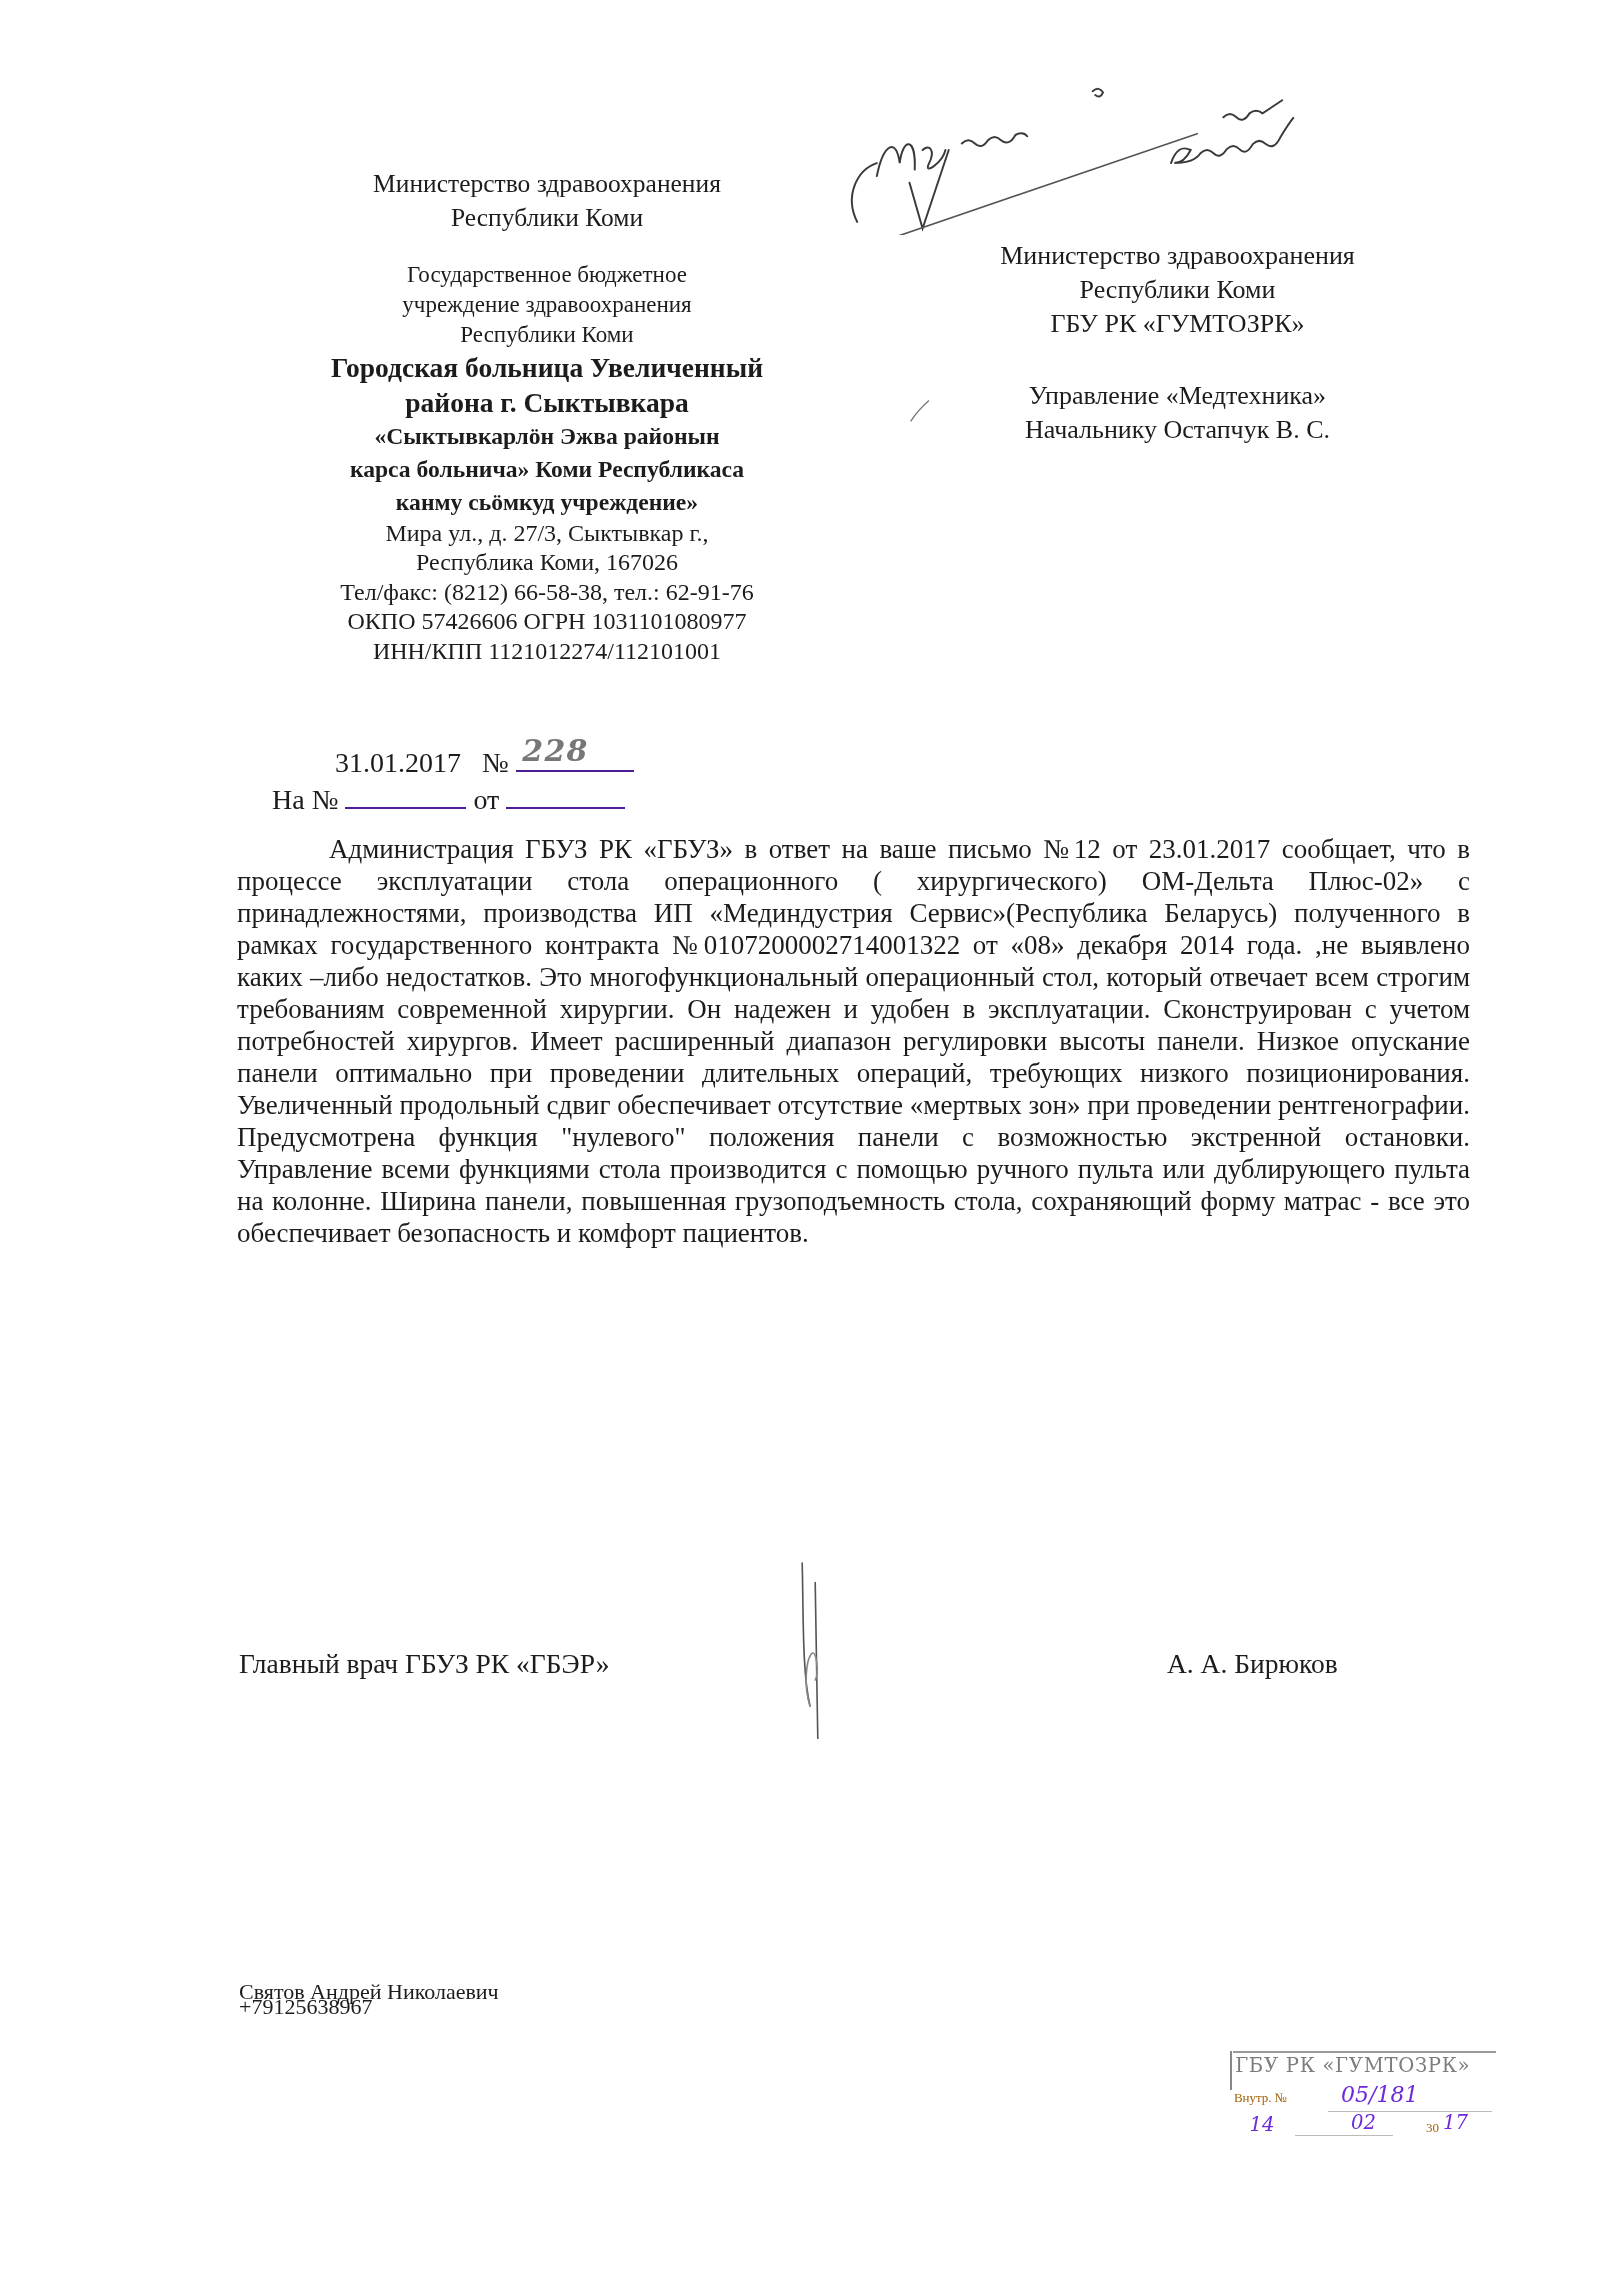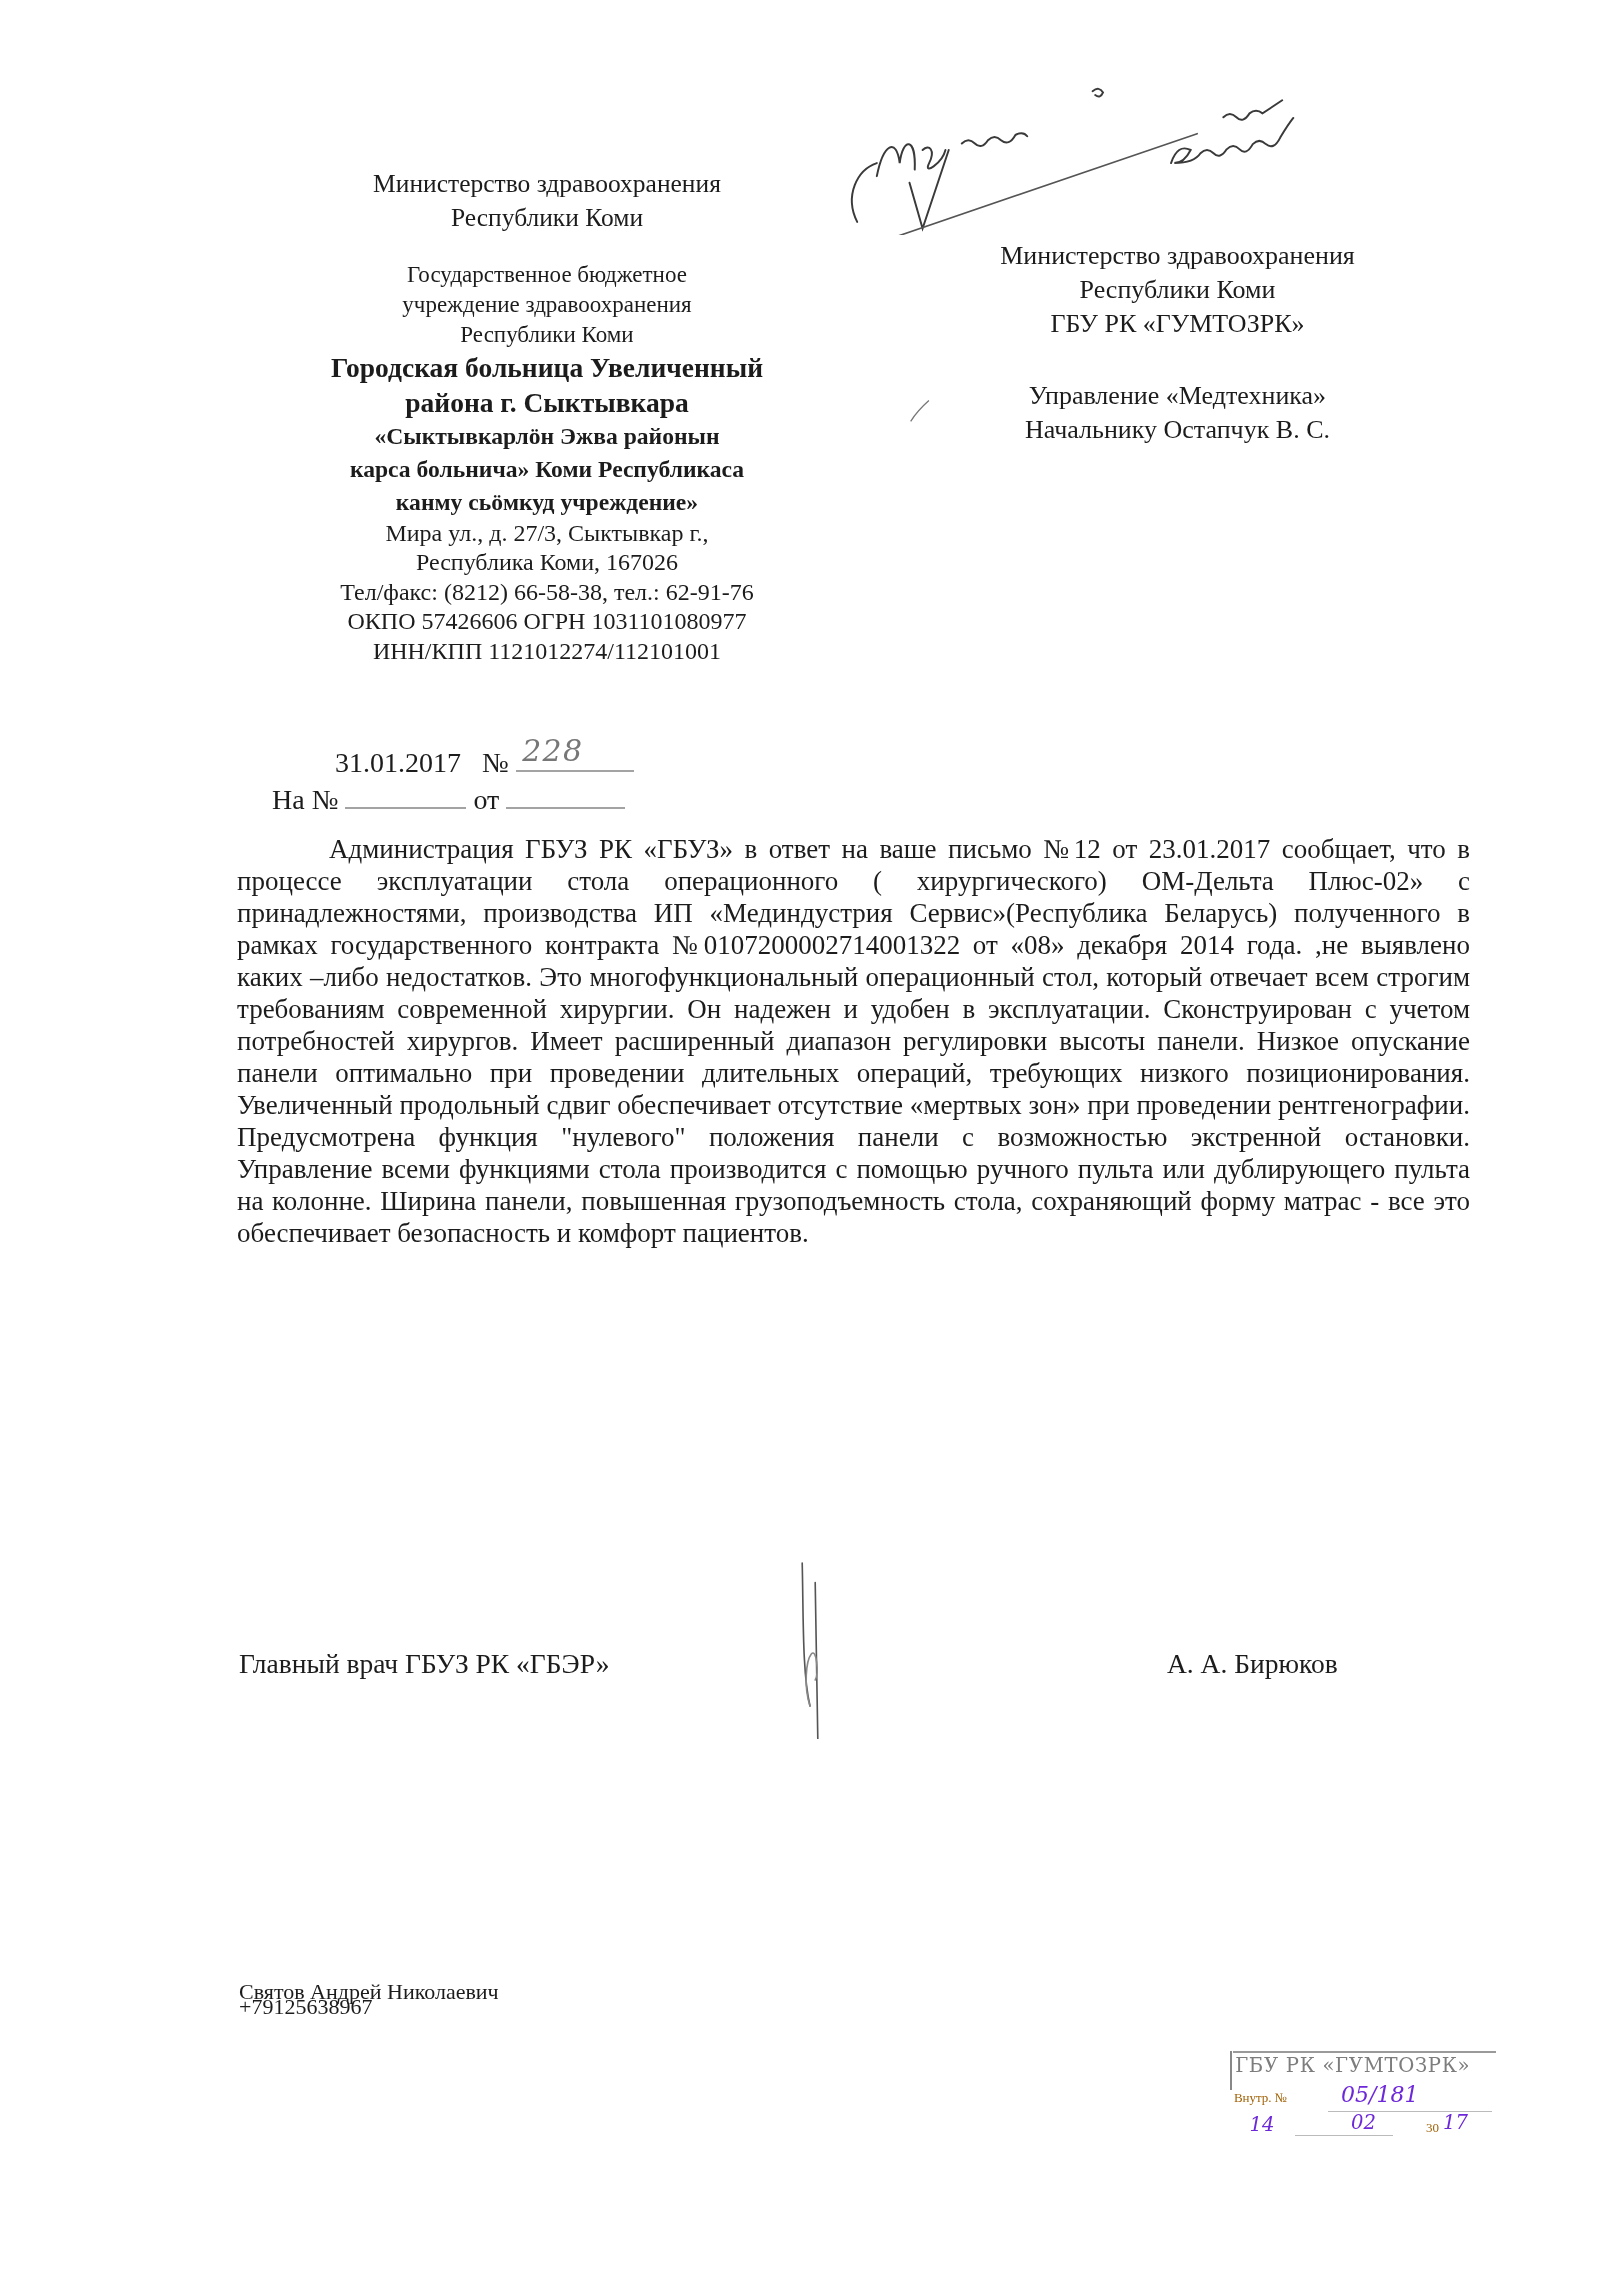--- a/index.html
+++ b/index.html
@@ -13,21 +13,21 @@
   .lh-ministry { font-size: 25.5px; line-height: 34px; }
   .lh-gbu { font-size: 23px; line-height: 30px; }
   .lh-hosp { font-size: 27.5px; font-weight: bold; line-height: 35px; }
   .lh-komi { font-size: 23.6px; font-weight: bold; line-height: 33px; }
   .lh-addr { font-size: 24px; line-height: 29.4px; }
   .gap1 { height: 25px; }
 
   
   #date-line { left: 335px; top: 746px; font-size: 28px; white-space: nowrap; }
   #ref-line { left: 272px; top: 783px; font-size: 28px; white-space: nowrap; }
-  .fill { display: inline-block; border-bottom: 2px solid #a3a3a3; vertical-align: baseline; position: relative; height: 23.6px; }
+  .fill { display: inline-block; border-bottom: 2px solid #4c1d95; vertical-align: baseline; position: relative; height: 23.6px; font-weight: bold; }
   .hand { font-family: "DejaVu Serif", serif; font-style: italic; color: #777; font-size: 30px;
           position: absolute; left: 6.5px; bottom: 1.3px; letter-spacing: 1.3px; }
 
   
   #addressee { left: 916px; top: 239px; width: 523px; }
   #addressee .line { display: block; text-align: center; font-size: 26px; line-height: 34px; white-space: nowrap; }
   #addressee .gap { height: 38px; }
   .check-mark { left: 908px; top: 398px; width: 23.6px; height: 26px; }
 
   

